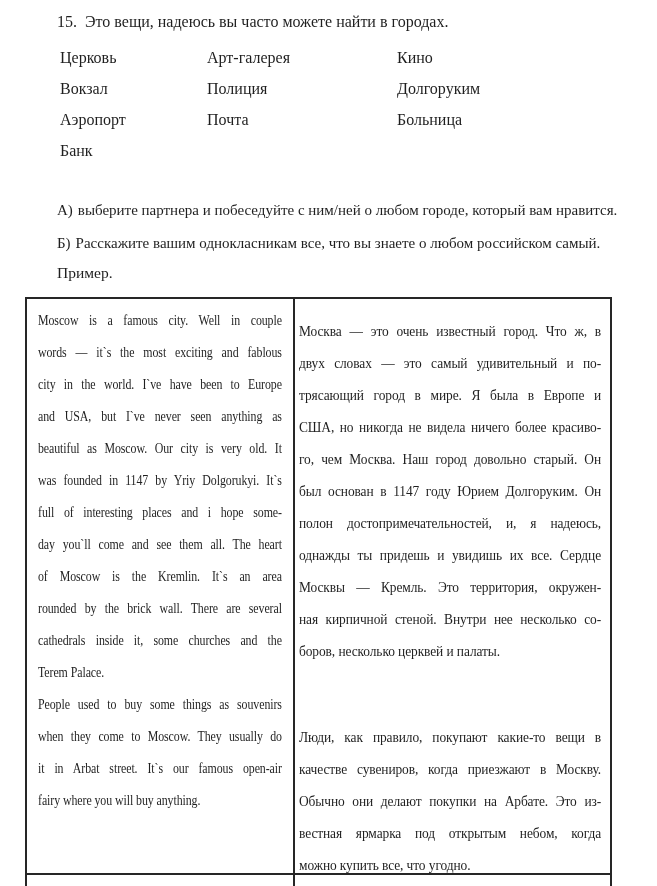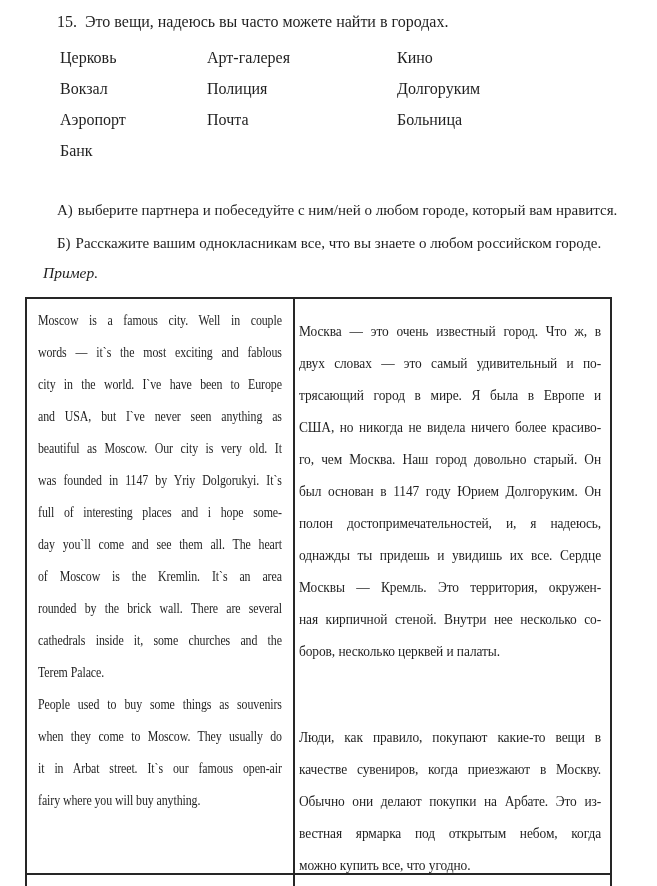--- a/index.html
+++ b/index.html
@@ -25,21 +25,21 @@
   }
   .place{white-space:nowrap;font-family:Liberation Serif, serif;}
 
   
   .task{position:absolute;left:57px;font-size:15px;white-space:nowrap;}
   .task-a{top:202px;text-align:center;}
   .task-b{top:235px;}
   .task-label{margin-right:5px;}
 
   
-  .example-label{position:absolute;left:43px;top:264px;font-size:15.5px;font-style:italic;}
+  .example-label{position:absolute;left:57px;top:264px;font-size:15.5px;}
 
   
   .example-table{
     position:absolute;left:25px;top:297px;width:587px;height:589px;
     border:2px solid #262626;border-bottom:none;
     box-sizing:border-box;
     display:flex;
   }
   .table-bottom-rule{
     position:absolute;left:-2px;right:-2px;top:574px;height:2px;background:#262626;
@@ -80,21 +80,21 @@
       <div class="place">Почта</div>
       <div class="place">Больница</div>
       <div class="place">Банк</div>
     </div>
 
   <div class="task task-a">
     <span class="task-label">А)</span><span>выберите партнера и побеседуйте с ним/ней о любом городе, который вам нравится.</span>
   </div>
 
   <div class="task task-b">
-    <span class="task-label">Б)</span><span>Расскажите вашим однокласникам все, что вы знаете о любом российском городе.</span>
+    <span class="task-label">Б)</span><span>Расскажите вашим однокласникам все, что вы знаете о любом российском самый.</span>
   </div>
 
   <div class="example-label">Пример.</div>
 
   <div class="example-table">
     <div class="cell left" id="cell-en">
         <div class="para p0">
           <div class="tline">Moscow is a famous city. Well in couple</div>
           <div class="tline">words — it`s the most exciting and fablous</div>
           <div class="tline">city in the world. I`ve have been to Europe</div>

